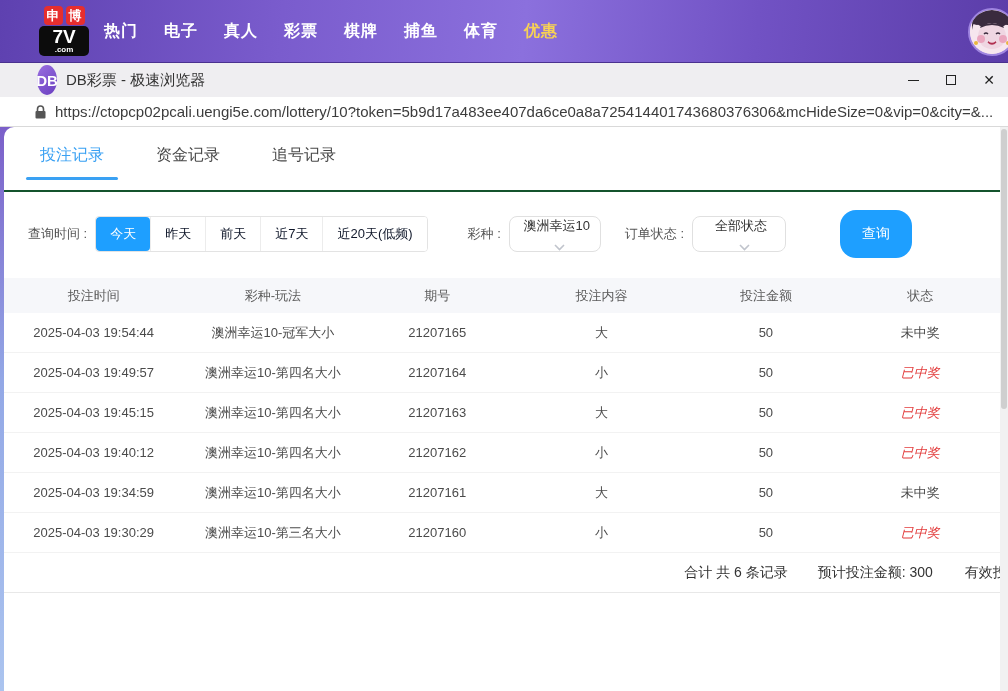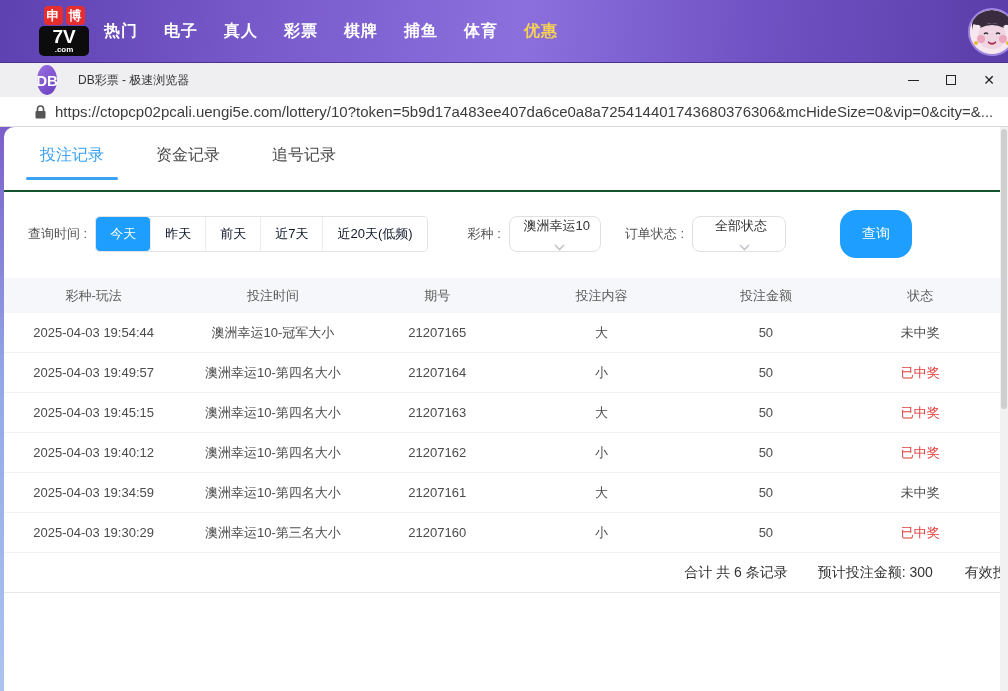--- a/index.html
+++ b/index.html
@@ -44,21 +44,21 @@
   
   .titlebar {
     height:34px; flex:0 0 34px; background:#efeef1; display:flex; align-items:center;
     position:relative;
   }
   .favicon {
     width:20px; height:30px; border-radius:50%; margin-left:37px;
     background:linear-gradient(135deg,#9a6fe0,#6a3fc0);
     color:#fff; font-size:15px; font-weight:bold; display:flex; align-items:center; justify-content:center;
   }
-  .win-title { margin-left:21px; font-size:12px; color:#333; }
+  .win-title { margin-left:9px; font-size:15px; color:#333; }
   .win-controls { position:absolute; right:0; top:0; height:34px; display:flex; }
   .win-btn { width:38px; height:34px; display:flex; align-items:center; justify-content:center; cursor:pointer; }
   .glyph-min { width:11px; height:0; border-top:1.5px solid #222; display:block; }
   .glyph-max { width:10px; height:10px; border:1.5px solid #222; display:block; }
   .glyph-close { font-size:14px; color:#222; line-height:1; }
 
   
   .urlbar {
     height:30px; flex:0 0 30px; background:#fff; border-bottom:1px solid #d9d9d9;
     display:flex; align-items:center;
@@ -123,21 +123,21 @@
   }
 
   
   .table { margin-top:26px; }
   .t-row { display:flex; height:40px; align-items:center; }
   .t-head { background:#f6f7fa; height:35px; }
   .t-head .t-cell { color:#5a5a5a; font-size:13px; }
   .t-body .t-row { border-bottom:1px solid #f2f2f2; background:#fff; }
   .t-cell { font-size:13px; color:#4b4b4b; text-align:center; overflow:hidden; white-space:nowrap; }
   .c1{width:18%;} .c2{width:18%;} .c3{width:15%;} .c4{width:18%;} .c5{width:15%;} .c6{width:16%;}
-  .t-cell.won { color:var(--danger,#e23b3b); }
+  .t-cell.won { color:var(--danger,#e23b3b);font-style:italic; }
 
   
   .summary {
     display:flex; justify-content:flex-end; align-items:center; height:40px;
     border-bottom:1px solid #e8e8e8; font-size:14px; color:#333; overflow:hidden;
   }
   .sum-item { white-space:nowrap; }
   .sum-total { margin-right:30px; }
   .sum-expected { margin-right:32px; }
   .sum-valid { margin-right:-80px; }
@@ -245,22 +245,22 @@
           <svg class="chevron" width="11" height="7" viewBox="0 0 11 7">
             <polyline points="1,1 5.5,5.5 10,1" fill="none" stroke="#c0c4cc" stroke-width="1.6"></polyline>
           </svg>
         </div>
 
         <button class="search-btn">查询</button>
       </div>
 
       <div class="table">
         <div class="t-row t-head">
+            <div class="t-cell c1">投注时间</div>
             <div class="t-cell c2">彩种-玩法</div>
-            <div class="t-cell c1">投注时间</div>
             <div class="t-cell c3">期号</div>
             <div class="t-cell c4">投注内容</div>
             <div class="t-cell c5">投注金额</div>
             <div class="t-cell c6">状态</div>
           </div>
         <div class="t-body">
             <div class="t-row">
               <div class="t-cell c1">2025-04-03 19:54:44</div>
               <div class="t-cell c2">澳洲幸运10-冠军大小</div>
               <div class="t-cell c3">21207165</div>

